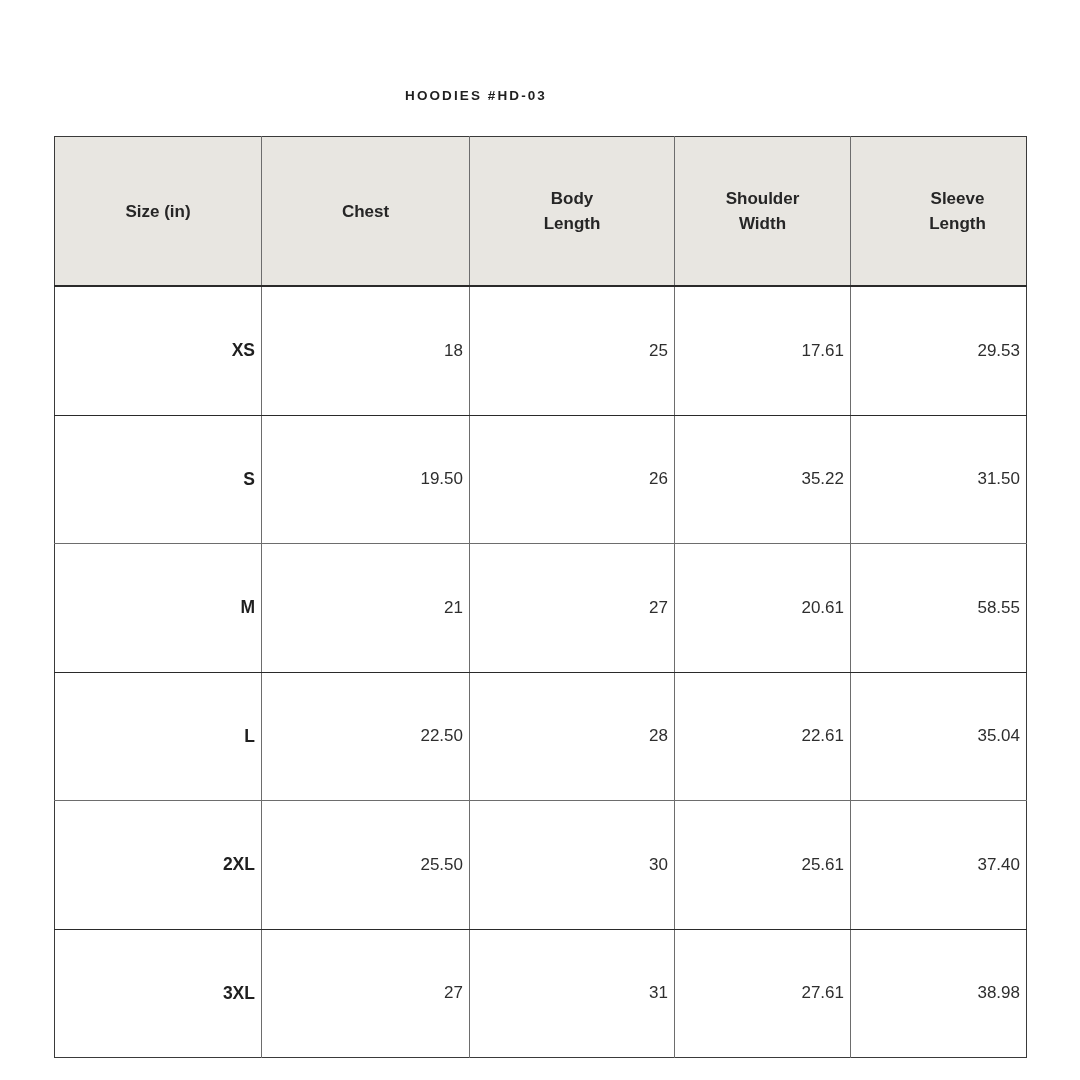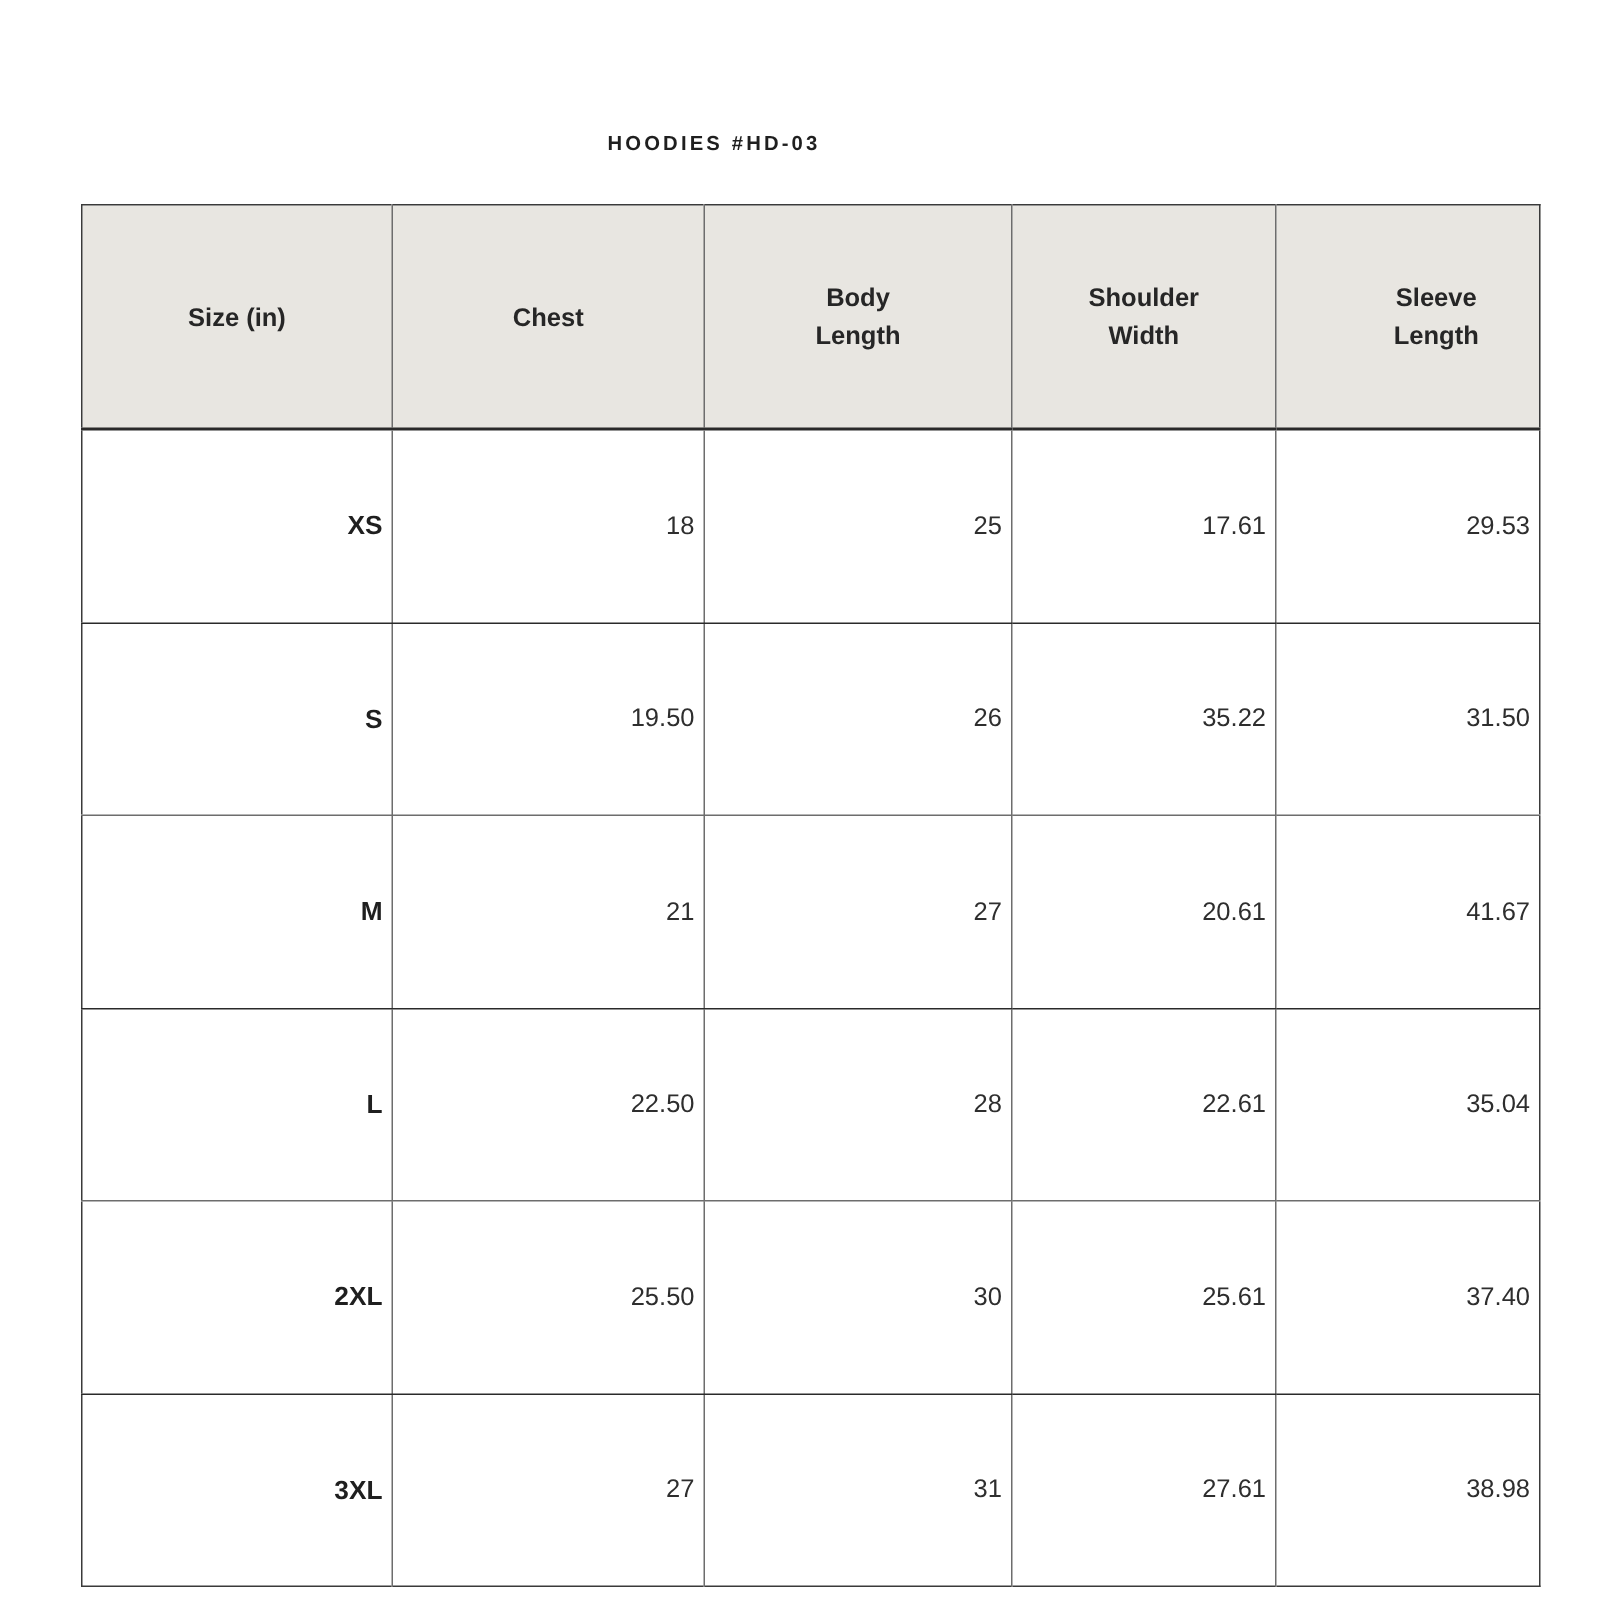--- a/index.html
+++ b/index.html
@@ -154,21 +154,21 @@
           <td>19.50</td>
           <td>26</td>
           <td>35.22</td>
           <td>31.50</td>
         </tr>
         <tr class="sep-dark">
           <td class="size-cell">M</td>
           <td>21</td>
           <td>27</td>
           <td>20.61</td>
-          <td>41.67</td>
+          <td>58.55</td>
         </tr>
         <tr>
           <td class="size-cell">L</td>
           <td>22.50</td>
           <td>28</td>
           <td>22.61</td>
           <td>35.04</td>
         </tr>
         <tr class="sep-dark">
           <td class="size-cell">2XL</td>

